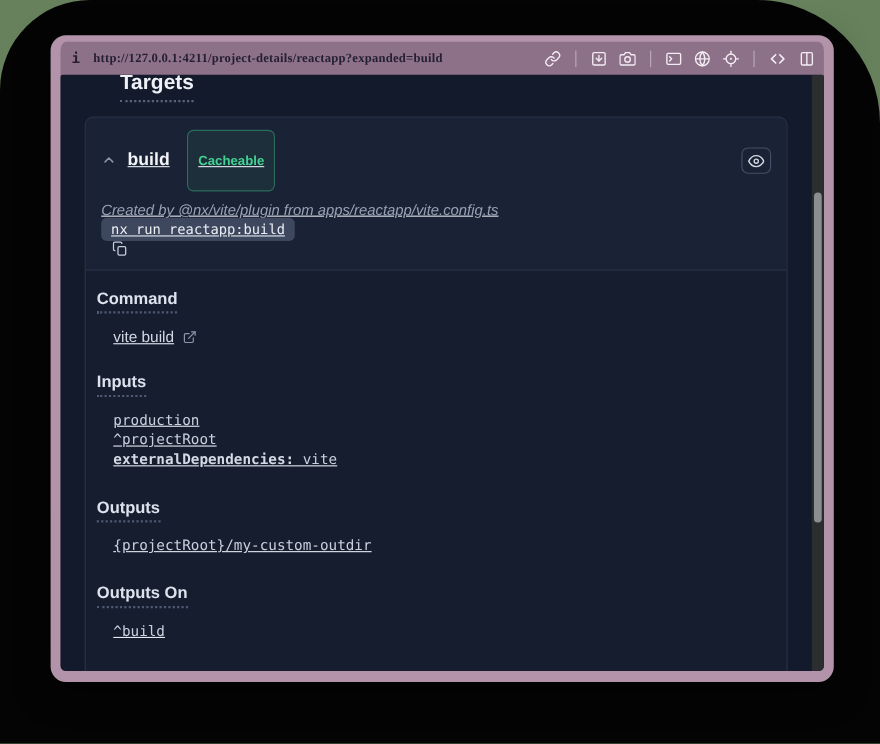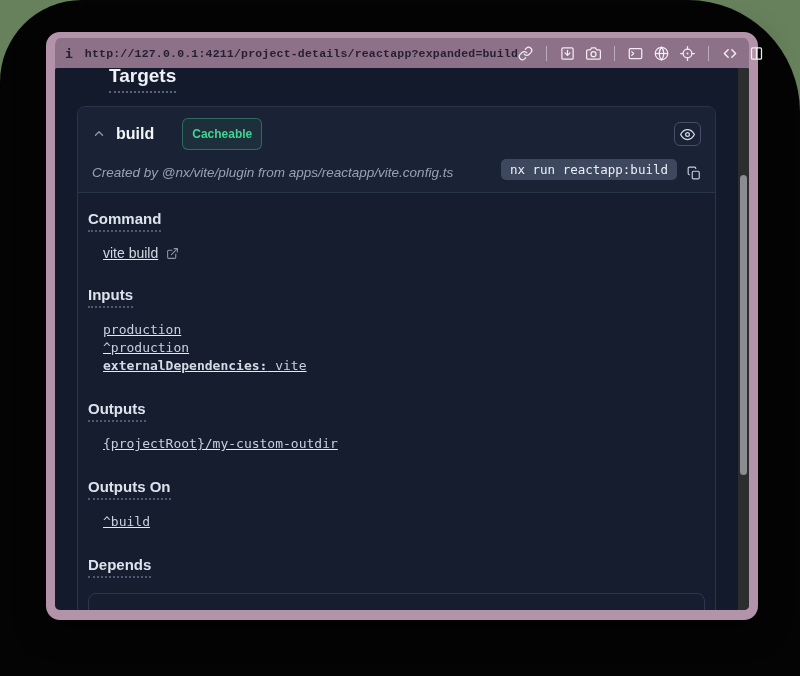--- a/index.html
+++ b/index.html
@@ -29,21 +29,21 @@
     height:30px; flex:0 0 30px;
     display:flex; align-items:center;
     padding:0 8px 0 10px;
     color:#241f33;
   }
   .info-glyph {
     font-family:"DejaVu Sans Mono", monospace;
     font-weight:bold; font-size:13px; margin-right:12px;
   }
   .url {
-    font-family:Liberation Mono, monospace;
+    font-family:Liberation Serif, serif;
     font-size:11.5px; font-weight:bold; letter-spacing:.2px;
     color:#241f33; white-space:nowrap;
   }
   .tb-icons { margin-left:auto; display:flex; align-items:center; gap:11px; color:#f3ecf3; }
   .tb-icons svg { display:block; }
   .tb-sep { width:1px; height:15px; background:rgba(255,255,255,.42); margin:0 2px; }
   .tb-btn { cursor:pointer; display:flex; }
 
   .viewport {
     flex:1; position:relative;
@@ -71,36 +71,36 @@
   .page-title {
     display:inline-block; margin-top:-5px;
     font-size:19px; font-weight:700; color:#eef1f6;
     border-bottom:2px dotted #59637a; padding-bottom:4px;margin-left:32px;
   }
   .card {
     margin-top:13px;
     border:1px solid #2b3448; border-radius:8px;
     background:#151d2f; overflow:hidden;
   }
-  .card-header { background:#1a2335; padding:11px 14px 12px 14px; border-bottom:1px solid #29334a; }
+  .card-header { background:#1a2335; padding:11px 14px 12px 14px; border-bottom:1px solid #29334a;text-decoration:underline; }
   .header-row { display:flex; align-items:center; }
   .chev { color:#8d96a9; margin-right:10px; cursor:pointer; display:flex; }
   .target-name { font-size:16px; font-weight:700; color:#f2f4f8; }
   .badge {
-    margin-left:28px; font-size:12px; font-weight:600; color:#42d392;
+    margin-left:16px; font-size:12px; font-weight:600; color:#42d392;
     background:rgba(66,211,146,.07); border:1px solid rgba(66,211,146,.38);
-    padding:8px 9px; border-radius:6px;
+    padding:20px 9px; border-radius:6px;
   }
   .spacer { flex:1; }
   .eye-btn {
     width:27px; height:24px; border:1px solid #454f67; border-radius:6px;
     background:transparent; color:#d4d9e2;
     display:flex; align-items:center; justify-content:center; cursor:pointer;
   }
-  .subheader-row { display:flex; align-items:flex-end; margin-top:9px; }
+  .subheader-row { display:flex; align-items:flex-start; margin-top:9px;flex-direction:column; }
   .created-by { font-style:italic; font-size:13.5px; color:#99a2b4; }
   .chip {
     font-family:"DejaVu Sans Mono", monospace; font-size:12.5px;
     color:#eceff5; background:#3d475e; padding:3px 9px; border-radius:5px;
     white-space:nowrap;
   }
   .copy-icon { margin-left:10px; color:#c7cdd8; cursor:pointer; display:flex; }
 
   .card-body { padding:17px 10px 26px 10px; }
   .sect { margin-bottom:25px; }
@@ -248,21 +248,21 @@
                     </svg>
                 </span>
               </div>
             </div>
           </div>
 
           <div class="sect">
             <div class="sect-h">Inputs</div>
             <div class="sect-items">
               <div class="mono-line">production</div>
-              <div class="mono-line">^production</div>
+              <div class="mono-line">^projectRoot</div>
               <div class="mono-line"><b>externalDependencies:</b><span> vite</span></div>
             </div>
           </div>
 
           <div class="sect">
             <div class="sect-h">Outputs</div>
             <div class="sect-items">
               <div class="mono-line">{projectRoot}/my-custom-outdir</div>
             </div>
           </div>

